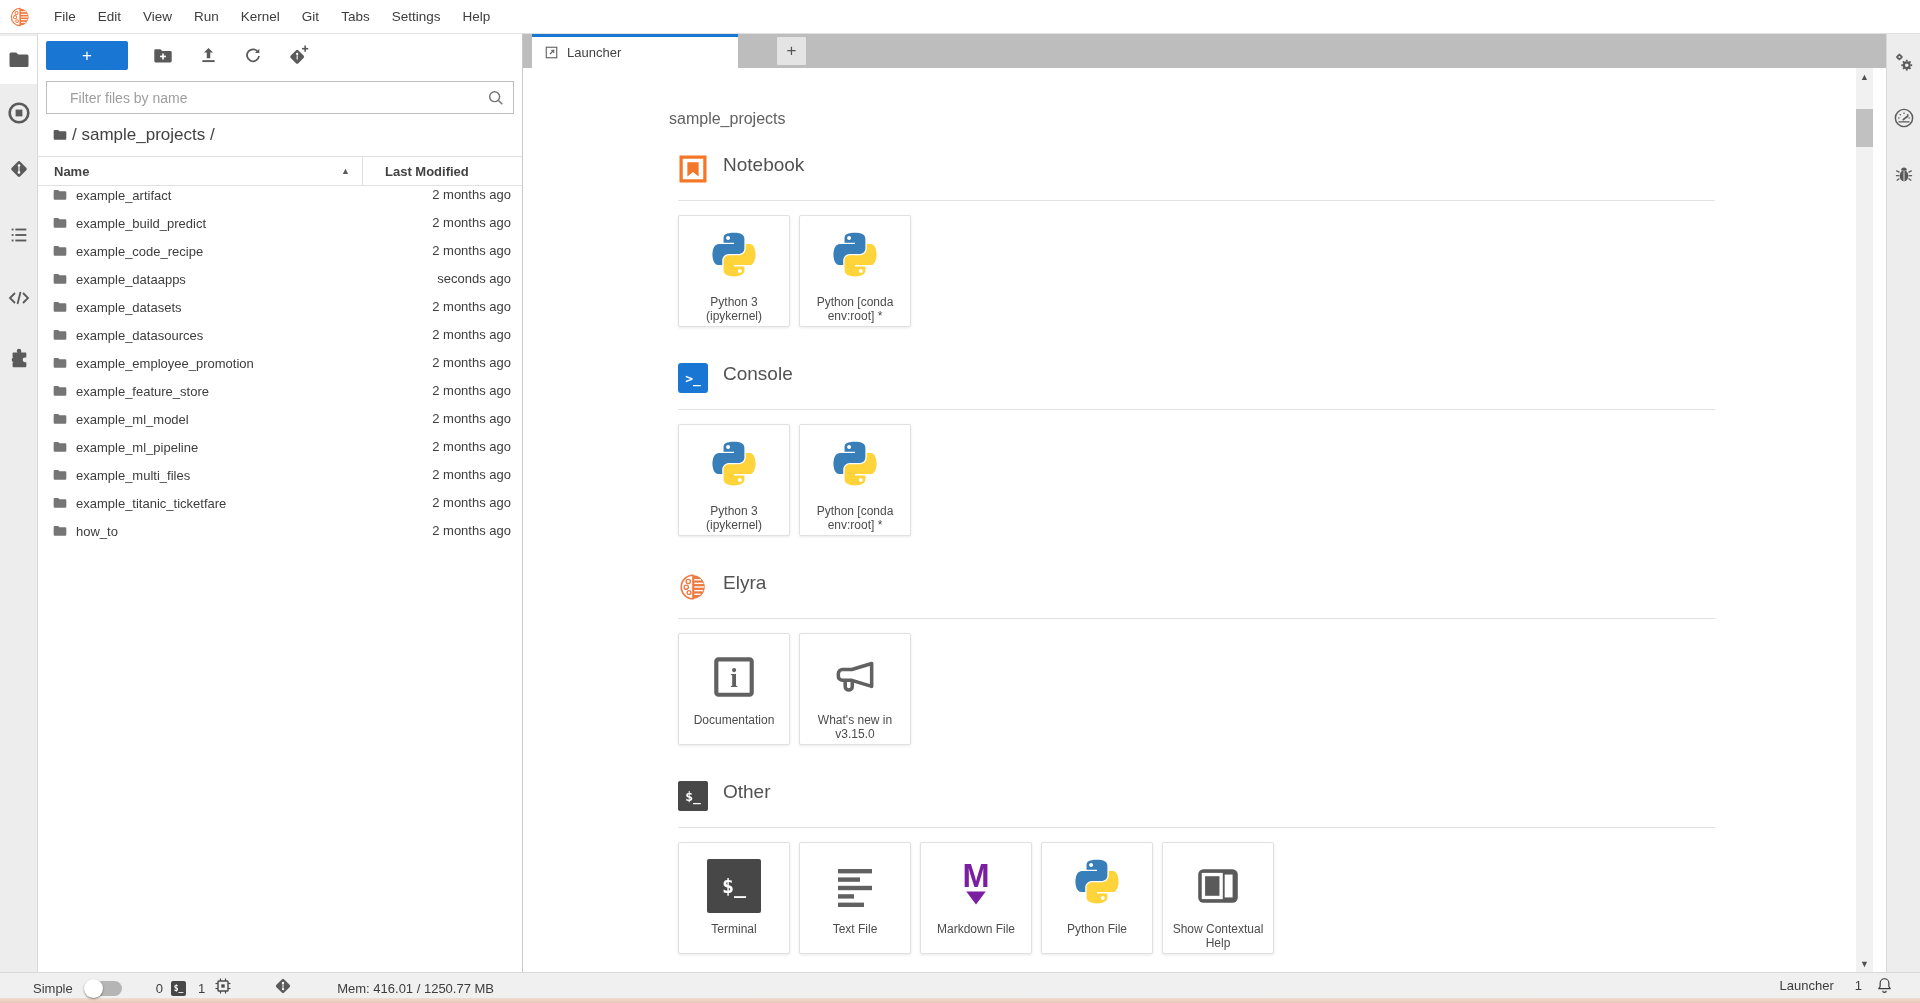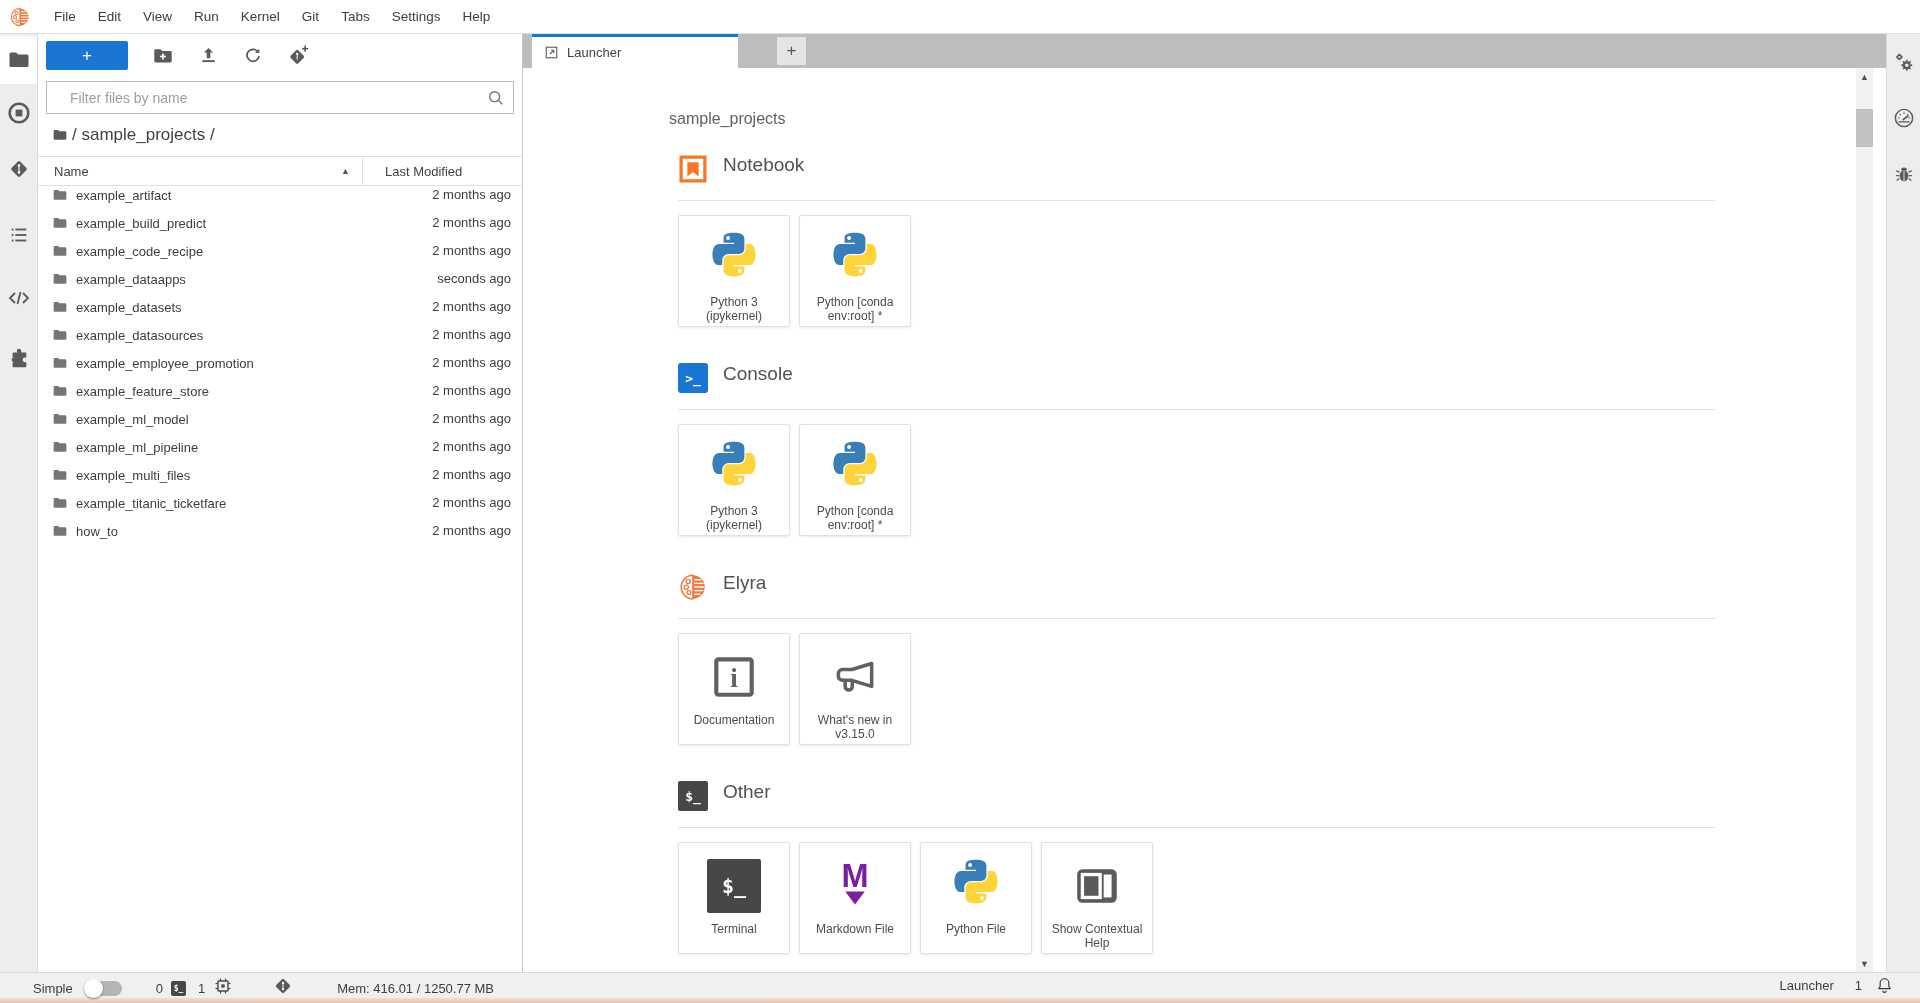--- a/index.html
+++ b/index.html
@@ -29,21 +29,21 @@
 
 .filebrowser{width:485px;border-right:1px solid #c8c8c8;display:flex;flex-direction:column;background:#fff;flex:0 0 auto}
 .fb-toolbar{display:flex;align-items:center;padding:7px 8px 5px 8px}
 .btn-new{width:82px;height:29px;background:#1976d2;border:none;border-radius:2px;color:#fff;font-size:17px;line-height:1;display:flex;align-items:center;justify-content:center;cursor:pointer;font-family:inherit}
 .tool-btn{margin-left:24px;background:none;border:none;display:flex;cursor:pointer;padding:0}
 .fb-filter{margin:6px 8px 0 8px;position:relative}
 .fb-filter input{width:100%;height:33px;border:1px solid #bdbdbd;font-size:14px;padding:0 34px 0 23px;color:#0f172a;outline:none;font-family:inherit;border-radius:0;background:#fff}
 .fb-filter input::placeholder{color:#9e9e9e}
 .search-icon{position:absolute;right:9px;top:8px}
 .fb-breadcrumb{display:flex;align-items:center;padding:11px 0 8px 14px;font-size:17px;color:#424242;gap:4px;cursor:default}
-.fb-header{display:flex;align-items:center;height:30px;border-top:1px solid #e0e0e0;border-bottom:1px solid #e0e0e0;font-weight:normal;font-size:13px;color:#424242;margin-top:3px;cursor:pointer}
+.fb-header{display:flex;align-items:center;height:30px;border-top:1px solid #e0e0e0;border-bottom:1px solid #e0e0e0;font-weight:bold;font-size:13px;color:#424242;margin-top:3px;cursor:pointer}
 .fbh-name{width:324px;display:flex;align-items:center;padding-left:16px;height:100%}
 .sort-arrow{margin-left:auto;margin-right:12px;font-size:9px;color:#5a5a5a}
 .fbh-sep{width:1px;height:100%;background:#e0e0e0}
 .fbh-mod{flex:1;padding-left:22px}
 .fb-list{flex:1;overflow:hidden;padding-top:1px}
 .fb-row{display:flex;align-items:flex-start;height:28px;cursor:pointer}
 .fb-name{width:324px;display:flex;align-items:center;padding-left:14px;gap:8px;font-size:13px;color:#3d3d3d;white-space:nowrap}
 .fb-mod{flex:1;text-align:right;padding-right:11px;font-size:13px;color:#3d3d3d;white-space:nowrap}
 
 .main{flex:1;display:flex;flex-direction:column;min-width:0;background:#fff;position:relative}
@@ -530,20 +530,34 @@
                   </span>
                   <span class="sec-label">Other</span>
     </div>
     <div class="section-rule"></div>
     <div class="cards">
                   <div class="card">
       <span class="card-icon icon">
                       <span class="term-big">$_</span>
                     </span>
       <div class="card-label">Terminal</div>
+    </div>
+                  <div class="card">
+      <span class="card-icon icon">
+                      <svg viewBox="0 0 24 24" width="48" height="48">
+                        <g fill="#616161">
+                          <rect x="3.5" y="3.5" width="17" height="2.2"></rect>
+                          <rect x="3.5" y="7.7" width="11" height="2.2"></rect>
+                          <rect x="3.5" y="11.9" width="17" height="2.2"></rect>
+                          <rect x="3.5" y="16.1" width="8" height="2.2"></rect>
+                          <rect x="3.5" y="20.3" width="13" height="2.2"></rect>
+                        </g>
+                      </svg>
+                    </span>
+      <div class="card-label">Text File</div>
     </div>
                   <div class="card">
       <span class="card-icon icon">
                       <svg viewBox="0 0 24 24" width="52" height="52">
                         <text x="12" y="12.5" text-anchor="middle" font-size="15" font-weight="bold" font-family="Liberation Sans,sans-serif" fill="#7B1FA2">M</text>
                         <path d="M7.5 14.5h9L12 20.5z" fill="#7B1FA2"></path>
                       </svg>
                     </span>
       <div class="card-label">Markdown File</div>
     </div>

